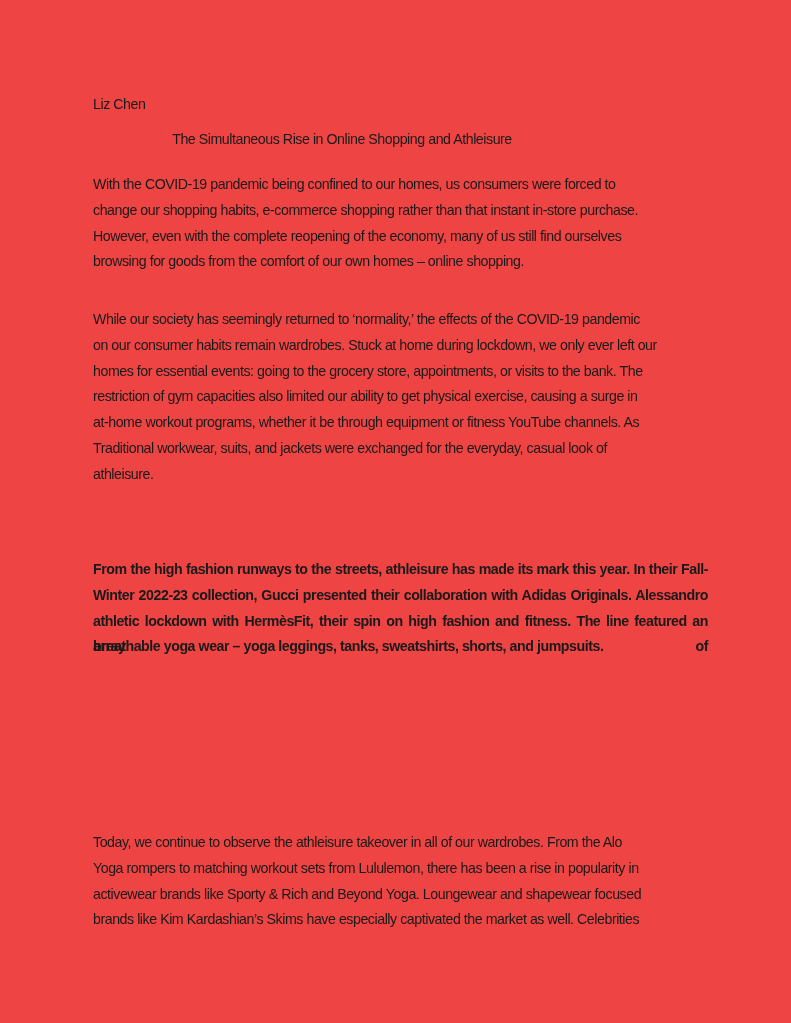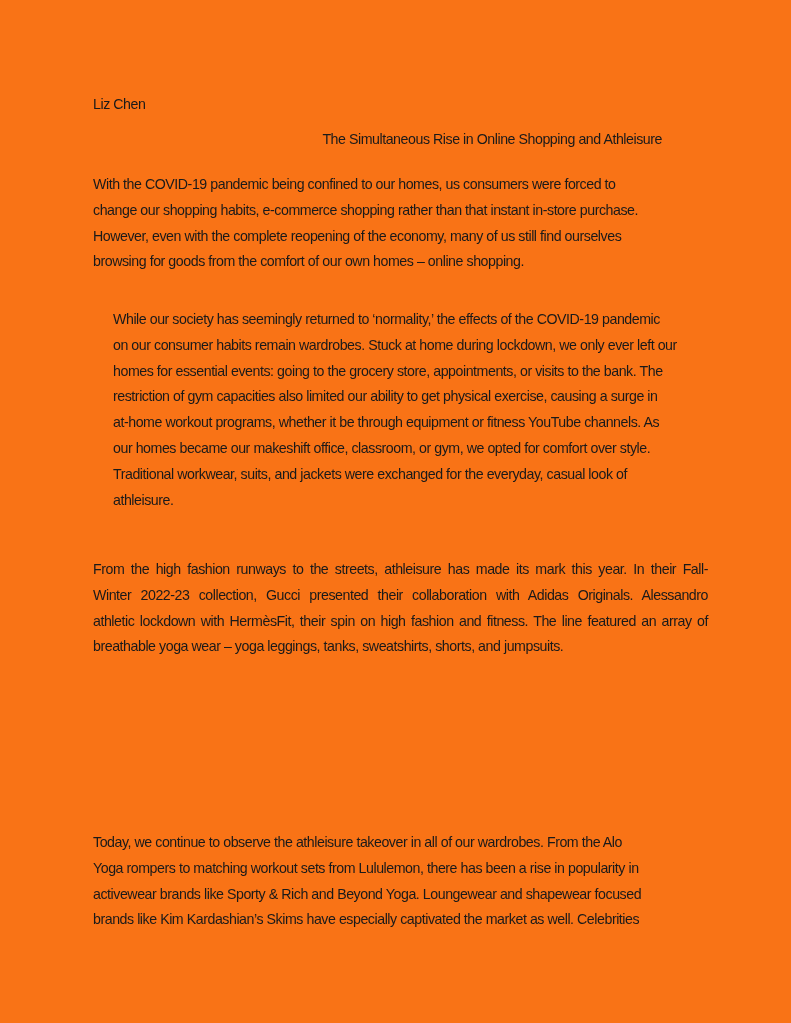--- a/index.html
+++ b/index.html
@@ -1,30 +1,30 @@
 <!DOCTYPE html>
 <html><head>
 <meta charset="utf-8">
 <style>
   html, body { margin: 0; padding: 0; background: #ffffff; }
   body { width: 791px; height: 1023px; position: relative; overflow: hidden; }
   .page {
     position: absolute; left: 0; top: 0; width: 791px; height: 1023px;
-    background: #f97316; color: #1a1a1a;
+    background: #ef4444; color: #1a1a1a;
     font-family: "Liberation Sans", "DejaVu Sans", sans-serif;
     font-size: 14.2px; letter-spacing: -0.45px;
   }
   .author { position: absolute; left: 93px; top: 94px; line-height: 20px; }
-  .title { position: absolute; left: 0; width: 662px; top: 129px; text-align: right; line-height: 20px; }
+  .title { position: absolute; left: 0; width: 662px; top: 129px; text-align: center; line-height: 20px; padding-left: 11px; }
   .para { position: absolute; left: 93px; width: 615px; line-height: 25.8px; }
   .line { display: block; white-space: nowrap; height: 25.8px; }
-  .justify .line { text-align: justify; text-align-last: justify; white-space: normal; }
+  .justify .line { text-align: justify; text-align-last: justify; white-space: normal; font-weight: bold; }
   .justify .line.last { text-align-last: left; }
   #p1 { top: 172px; }
-  #p2 { top: 307px; margin-left: 20px; }
+  #p2 { top: 307px; }
   #p3 { top: 557px; }
   #p4 { top: 830px; }
 </style>
 </head>
 <body>
 
 <div class="page">
   <div class="author">Liz Chen</div>
   <div class="title">The Simultaneous Rise in Online Shopping and Athleisure</div>
 
@@ -34,21 +34,20 @@
     <span class="line">However, even with the complete reopening of the economy, many of us still find ourselves</span>
     <span class="line">browsing for goods from the comfort of our own homes – online shopping.</span>
   </div>
 
   <div class="para" id="p2">
     <span class="line">While our society has seemingly returned to ‘normality,’ the effects of the COVID-19 pandemic</span>
     <span class="line">on our consumer habits remain wardrobes. Stuck at home during lockdown, we only ever left our</span>
     <span class="line">homes for essential events: going to the grocery store, appointments, or visits to the bank. The</span>
     <span class="line">restriction of gym capacities also limited our ability to get physical exercise, causing a surge in</span>
     <span class="line">at-home workout programs, whether it be through equipment or fitness YouTube channels. As</span>
-    <span class="line">our homes became our makeshift office, classroom, or gym, we opted for comfort over style.</span>
     <span class="line">Traditional workwear, suits, and jackets were exchanged for the everyday, casual look of</span>
     <span class="line">athleisure.</span>
   </div>
 
   <div class="para justify" id="p3">
     <span class="line">From the high fashion runways to the streets, athleisure has made its mark this year. In their Fall-</span>
     <span class="line">Winter 2022-23 collection, Gucci presented their collaboration with Adidas Originals. Alessandro</span>
     <span class="line">athletic lockdown with HermèsFit, their spin on high fashion and fitness. The line featured an array of</span>
     <span class="line last">breathable yoga wear – yoga leggings, tanks, sweatshirts, shorts, and jumpsuits.</span>
   </div>

